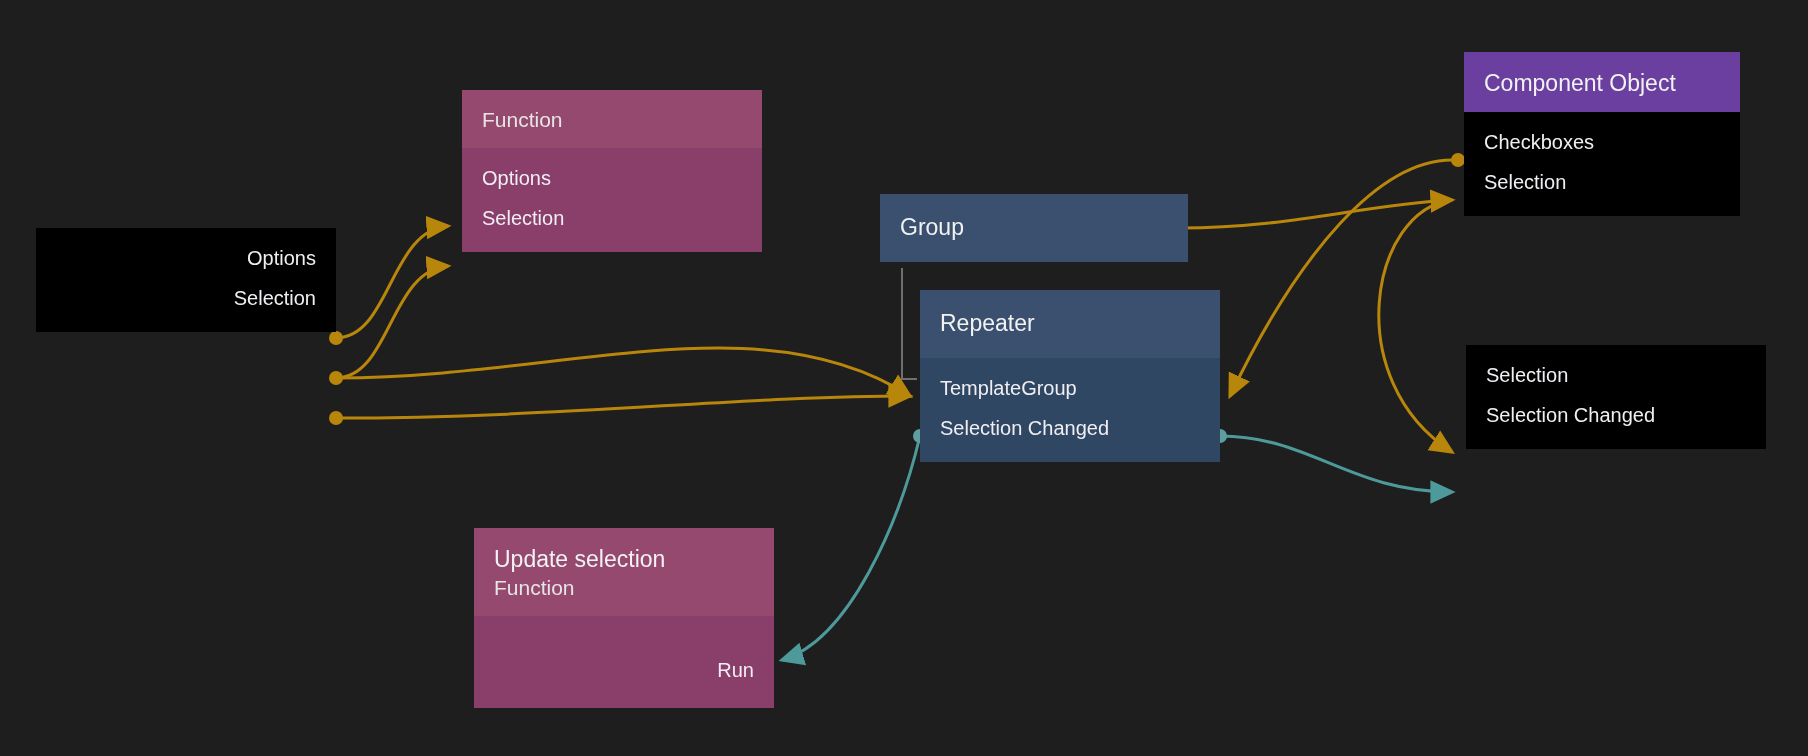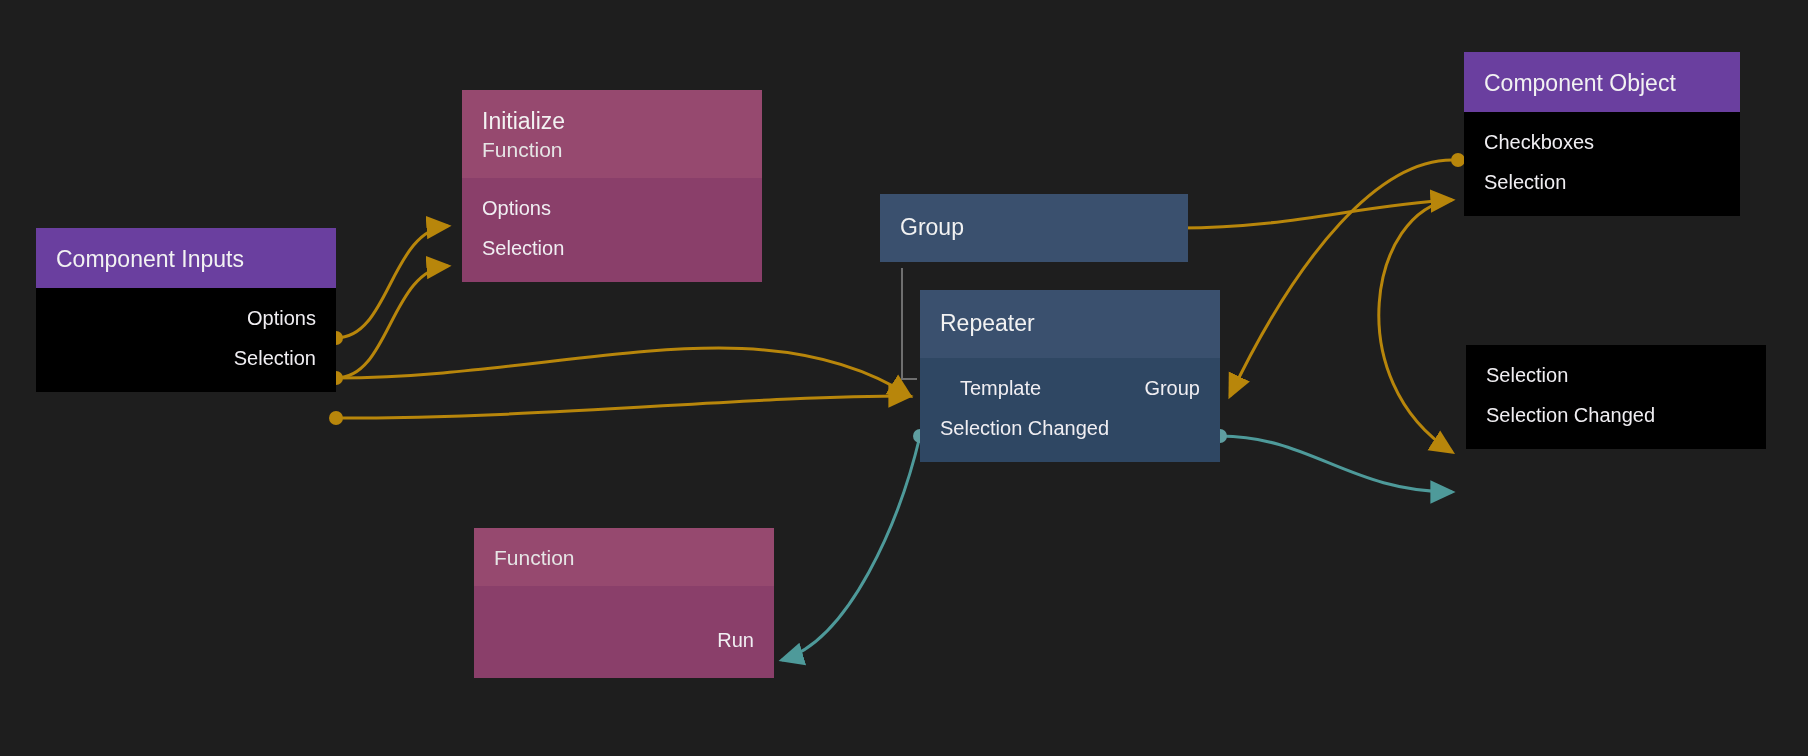--- a/index.html
+++ b/index.html
@@ -73,22 +73,21 @@
   }
   .port-label {
     color: #f0eef2;
     font-size: 20px;
     line-height: 26px;
     white-space: nowrap;
   }
   .port-row.out { justify-content: flex-end; }
   .port-row.in  { justify-content: flex-start; }
   .port-row.both {
-    justify-content: space-between;
-    margin-left: 20px;
+    justify-content: flex-start;
   }
   .grp-bracket {
     position: absolute;
     border-left: 2px solid #6f6f6f;
     border-bottom: 2px solid #6f6f6f;
     box-sizing: border-box;
   }
 </style>
 </head>
 <body>
@@ -127,50 +126,47 @@
     <circle cx="336" cy="378" r="7" fill="#b8860b"></circle>
     <circle cx="336" cy="418" r="7" fill="#b8860b"></circle>
     <circle cx="1458" cy="160" r="7" fill="#b8860b"></circle>
     <circle cx="920" cy="436" r="7" fill="#5f9ea0"></circle>
     <circle cx="1220" cy="436" r="7" fill="#5f9ea0"></circle>
   </svg>
 
   <div class="grp-bracket" style="left:901px; top:268px; width:16px; height:112px;"></div>
 
   <div class="node n-purple" style="left:36px; top:228px; width:300px;">
-    <div class="node-header">
-      <div class="node-title">Component Inputs</div>
-    </div>
     <div class="node-body">
       <div class="port-row out">
         <span class="port-label">Options</span>
       </div>
       <div class="port-row out">
         <span class="port-label">Selection</span>
       </div>
     </div>
   </div>
 
   <div class="node n-pink" style="left:462px; top:90px; width:300px;">
     <div class="node-header">
-      <div class="node-title">Initialize</div>
       <div class="node-subtitle">Function</div>
     </div>
     <div class="node-body">
       <div class="port-row in">
         <span class="port-label">Options</span>
       </div>
       <div class="port-row in">
         <span class="port-label">Selection</span>
       </div>
     </div>
   </div>
 
   <div class="node n-pink" style="left:474px; top:528px; width:300px;">
     <div class="node-header">
+      <div class="node-title">Update selection</div>
       <div class="node-subtitle">Function</div>
     </div>
     <div class="node-body" style="padding-top:34px; padding-bottom:18px;text-align:center;">
       <div class="port-row out">
         <span class="port-label">Run</span>
       </div>
     </div>
   </div>
 
   <div class="node n-blue" style="left:880px; top:194px; width:308px;">

